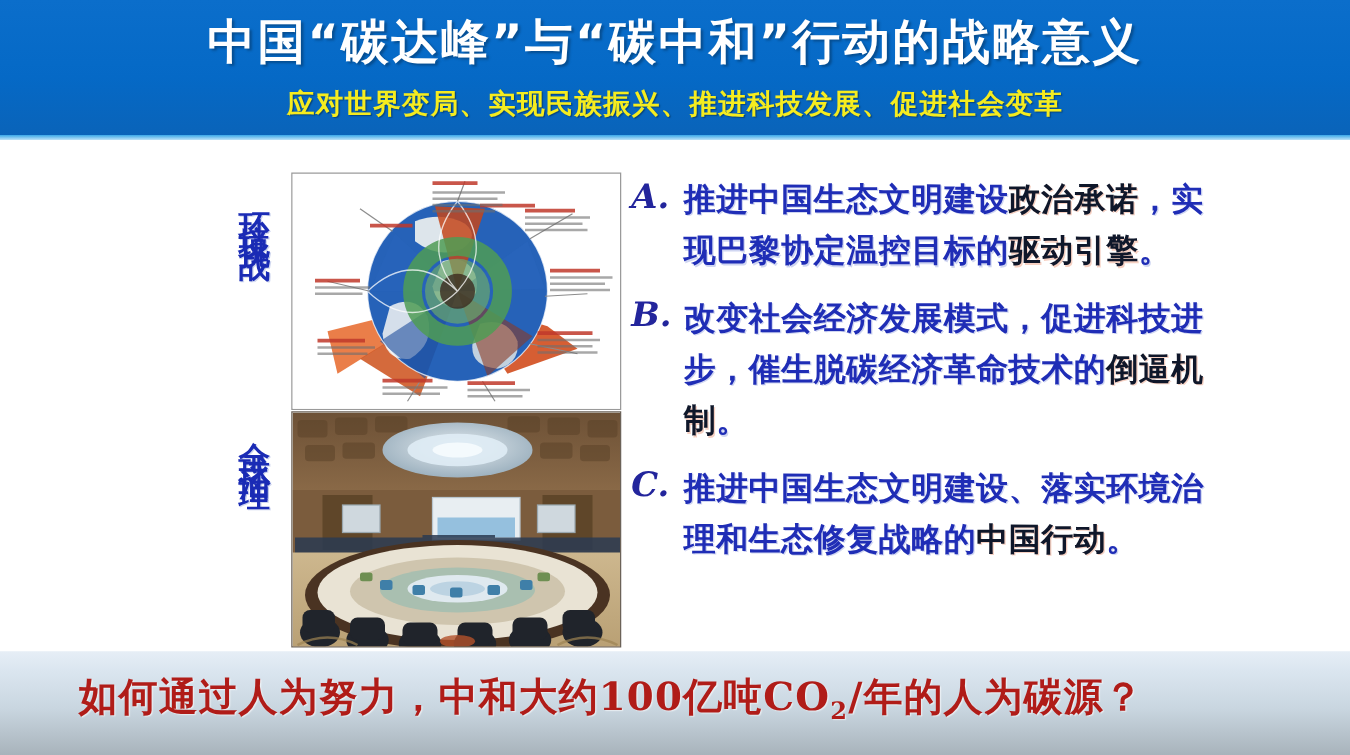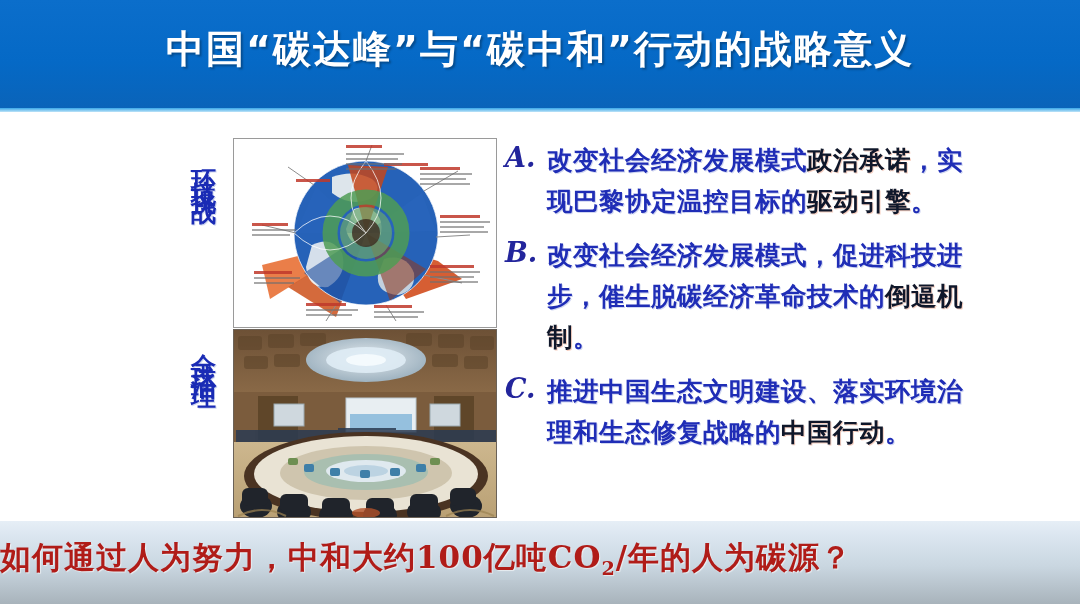--- a/index.html
+++ b/index.html
@@ -15,21 +15,21 @@
   .header{
     position:absolute;left:0;top:0;width:1080px;height:112px;
     background:linear-gradient(180deg,#0b6ecb 0%,#0569c6 55%,#0a63b8 100%);
     overflow:hidden;
   }
   .header:after{
     content:"";position:absolute;left:0;bottom:0;width:100%;height:4px;
     background:linear-gradient(180deg,#39a7e8 0%,#bfe4f8 100%);
   }
   .header-title{
-    position:absolute;left:0;top:24px;width:1080px;
+    position:absolute;left:0;top:8px;width:1080px;
     text-align:center;
     color:#ffffff;
     font-size:38px;
     font-weight:700;
     letter-spacing:2px;
     font-family:"DejaVu Sans","Liberation Sans",sans-serif;
     text-shadow:2px 2px 2px rgba(0,0,0,.28);
     white-space:nowrap;
   }
   .header-sub{
@@ -121,36 +121,38 @@
     text-shadow:1px 1px 0 rgba(235,150,120,.45);
   }
 
   
   .footer{
     position:absolute;left:0;top:521px;width:1080px;height:83px;
     background:linear-gradient(180deg,#e6eef6 0%,#dbe6f0 18%,#c9d6e0 55%,#a8b3bb 100%);
   }
   .footer-text{
     position:absolute;left:0;top:16px;width:904px;
-    text-align:left;
+    text-align:right;
     color:#b01c18;
     font-family:"DejaVu Serif","Liberation Serif",serif;
     font-weight:700;
     font-size:31px;
     letter-spacing:1px;
     white-space:nowrap;
     text-shadow:1px 1px 1px rgba(255,255,255,.6);
+    padding-left:11px;
   }
   .footer-text sub{font-size:.62em;}
 </style>
 </head>
 <body>
 
 <div class="header">
   <div class="header-title">中国“碳达峰”与“碳中和”行动的战略意义</div>
+  <div class="header-sub">应对世界变局、实现民族振兴、推进科技发展、促进社会变革</div>
 </div>
 
 <div class="stage">
 
   <div class="vlabels">
     <div class="vlabel one">环境挑战</div>
     <div class="vlabel two">全球治理</div>
   </div>
 
   <div class="imgcol">
@@ -337,21 +339,21 @@
           <ellipse cx="132" cy="183" rx="14" ry="5" fill="#b3512b" opacity=".8"></ellipse>
         </svg>
       </div>
     </div>
   </div>
 
   <div class="bullets">
 
     <div class="bullet">
       <span class="marker">A.</span>
-      <span class="btext"><span>改变社会经济发展模式</span><em>政治承诺</em><span>，实现巴黎协定温控目标的</span><em>驱动引擎</em><span>。</span></span>
+      <span class="btext"><span>推进中国生态文明建设</span><em>政治承诺</em><span>，实现巴黎协定温控目标的</span><em>驱动引擎</em><span>。</span></span>
     </div>
 
     <div class="bullet">
       <span class="marker">B.</span>
       <span class="btext"><span>改变社会经济发展模式，促进科技进步，催生脱碳经济革命技术的</span><em>倒逼机制</em><span>。</span></span>
     </div>
 
     <div class="bullet">
       <span class="marker">C.</span>
       <span class="btext"><span>推进中国生态文明建设、落实环境治理和生态修复战略的</span><em>中国行动</em><span>。</span></span>

